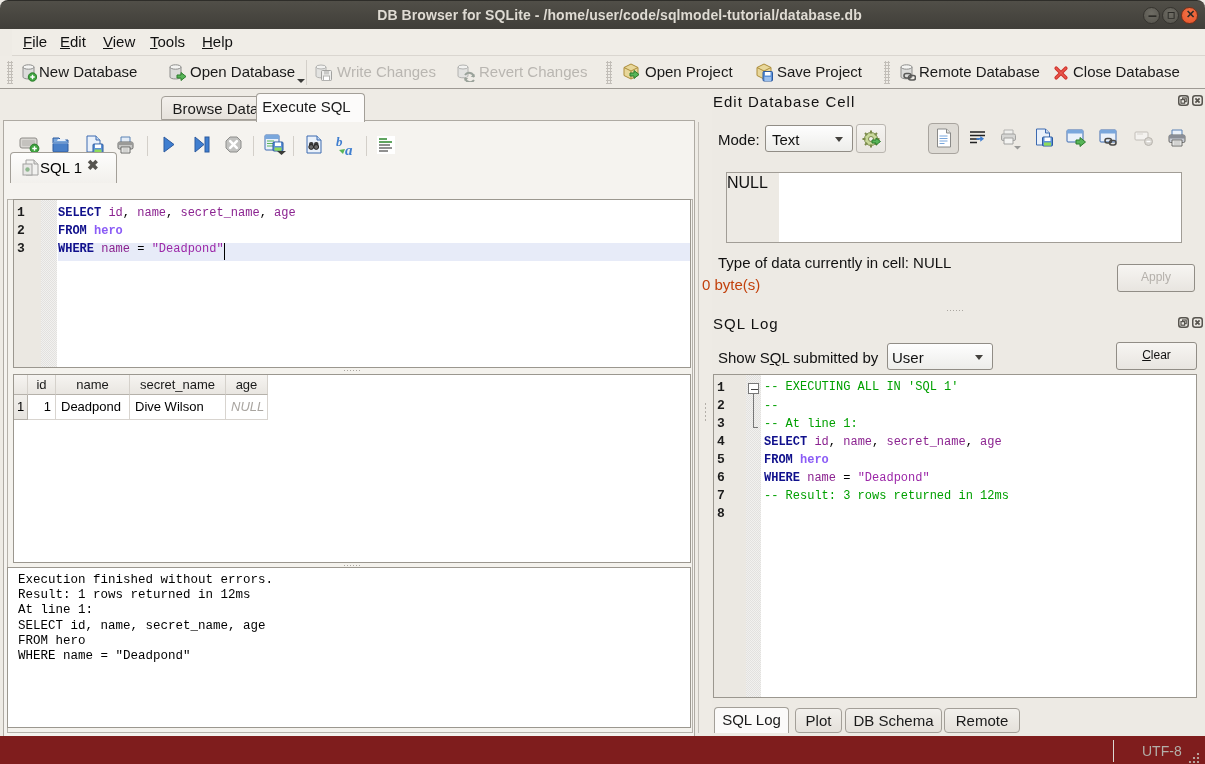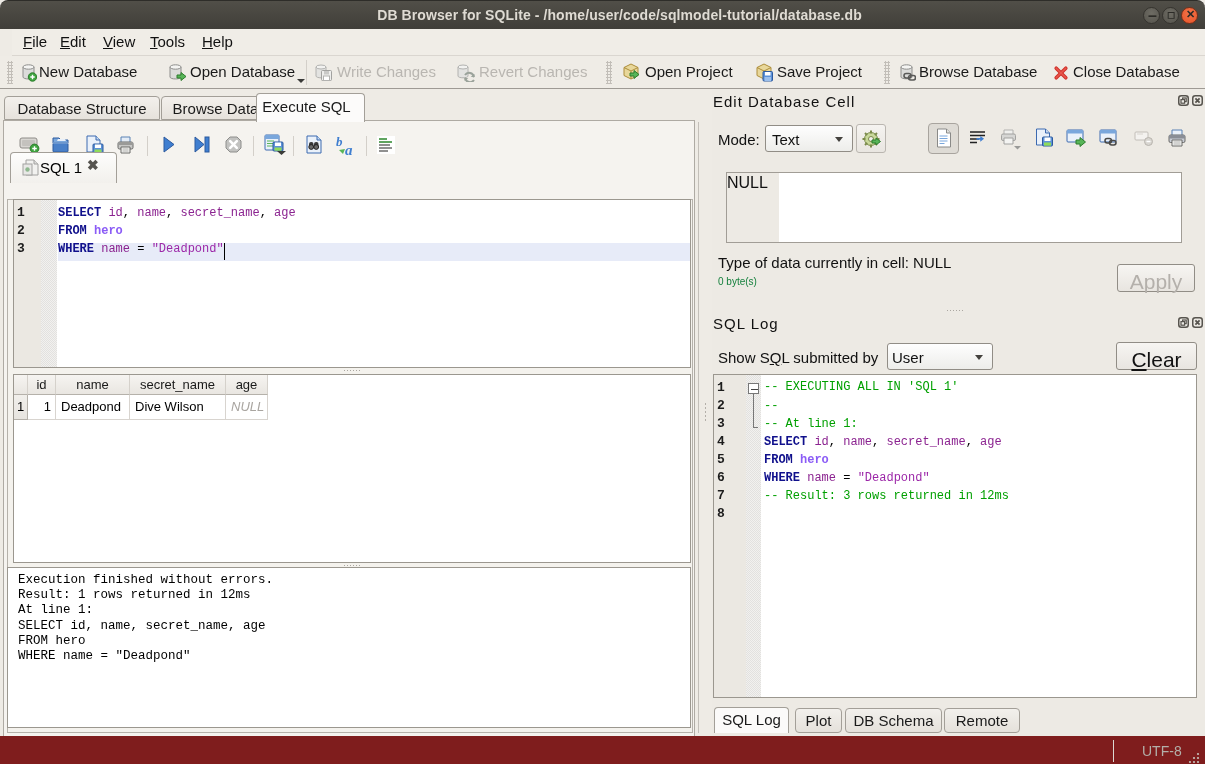--- a/index.html
+++ b/index.html
@@ -84,21 +84,21 @@
 
 
 #rightdock { left:712px; top:90px; width:493px; height:674px; background:#edeae4; }
 .dock-title { position:absolute; font-size:15px; letter-spacing:1px; color:#111; }
 label { font-size:15px; color:#111; }
 .combo { position:absolute; height:27px; background:linear-gradient(#fefefe,#ededea);
   border:1px solid #918d86; border-radius:3px; font-size:15px; color:#111; }
 .combo .arrow { position:absolute; right:9px; top:11px; width:0; height:0;
   border-left:4px solid transparent; border-right:4px solid transparent; border-top:5px solid #44423e; }
 .btn { position:absolute; height:28px; background:linear-gradient(#f7f5f2,#e8e5e0);
-  border:1px solid #918d86; border-radius:3px; font-size:21px; text-align:center; }
+  border:1px solid #918d86; border-radius:3px; font-size:12px; text-align:center; }
 #cellbox { left:726px; top:172px; width:456px; height:71px; border:1px solid #a19d96; background:#fff; }
 #cellmargin { position:absolute; left:0; top:0; width:52px; height:69px; background:#edeae4; }
 
 
 #logbox { left:713px; top:374px; width:484px; height:324px; border:1px solid #9b978f; background:#fff; }
 #loggutter { position:absolute; left:0; top:0; width:32px; height:322px; background:#ebe8e2; }
 #logfold { position:absolute; left:32px; top:0; width:15px; height:322px; background:#f2f1ef;
   background-image:conic-gradient(#e2e1df 25%, transparent 0 50%, #e2e1df 0 75%, transparent 0);
   background-size:2px 2px; }
 .foldbox { position:absolute; width:11px; height:11px; border:1px solid #777; background:#fff; }
@@ -195,28 +195,25 @@
     <svg class="ico" style="left:898px; top:7px;" width="18" height="19">
       <path d="M3 4v10c0 2.4 11 2.4 11 0V4" fill="#dcdcda" stroke="#8e8e8c"></path>
       <ellipse cx="8.5" cy="4" rx="5.5" ry="2.2" fill="#f4f4f2" stroke="#8e8e8c"></ellipse>
       <rect x="6" y="10.5" width="7" height="4.5" rx="2.2" fill="none" stroke="#5a5a58" stroke-width="1.6"></rect>
       <rect x="10.5" y="12.5" width="7" height="4.5" rx="2.2" fill="none" stroke="#5a5a58" stroke-width="1.6"></rect>
     </svg>
     <svg class="ico" style="left:1053px; top:9px;" width="16" height="16">
       <path d="M3.2 3.2l9.6 9.6M12.8 3.2l-9.6 9.6" stroke="#d03028" stroke-width="3.6" stroke-linecap="round"></path>
       <path d="M3.2 3.2l9.6 9.6M12.8 3.2l-9.6 9.6" stroke="#e8584e" stroke-width="1.6" stroke-linecap="round"></path>
     </svg>
-    <span class="tbtext" style="left:919px;">Browse Database</span>
+    <span class="tbtext" style="left:919px;">Remote Database</span>
     <span class="tbtext" style="left:1073px;">Close Database</span>
   </div>
 
   <div id="tabbar" class="abs">
-    <div class="mtab" style="left:4px; width:156px;">
-        <span style="top:3px;">Database Structure</span>
-      </div>
     <div class="mtab" style="left:161px; width:109px;">
         <span style="top:3px;">Browse Data</span>
       </div>
     <div class="mtab active" style="left:256px; width:109px;">
         <span style="top:4px; left:-4px;">Execute SQL</span>
       </div>
   </div>
 
   <div id="leftpane" class="abs"></div>
   <div id="innerframe" class="abs"></div>
@@ -410,21 +407,21 @@
   </svg>
   <svg class="ico" style="left:1167px; top:128px;" width="20" height="20">
     <path d="M5 7V2h10v5" fill="#eaf1fa" stroke="#5a82b4"></path>
     <rect x="2" y="7" width="16" height="7.5" rx="1.5" fill="#c8ccd4" stroke="#6a6a68"></rect>
     <rect x="2" y="7" width="16" height="3.5" fill="#8a8e96"></rect>
     <path d="M5 12h10v6H5z" fill="#f6f6f4" stroke="#6a6a68"></path>
     <path d="M6.5 14h7M6.5 16h7" stroke="#b0b0ae"></path>
   </svg>
 
   <span class="abs" style="left:718px; top:254px; font-size:15px; color:#111;">Type of data currently in cell: NULL</span>
-  <span class="abs" style="left:718px; top:276px; font-size:10px; color:#15803d;">0 byte(s)</span>
+  <span class="abs" style="left:702px; top:276px; font-size:15px; color:#c2410c;">0 byte(s)</span>
   <div class="btn abs" style="left:1117px; top:264px; width:78px; color:#b4b0ab; padding-top:5px;">Apply</div>
 
   <div id="cellbox" class="abs">
     <div id="cellmargin"></div>
     <span style="position:absolute; left:0px; top:1px; font-size:16px; color:#111;">NULL</span>
   </div>
 
   <div class="hsplit" style="left:946px; top:309px;"></div>
 
   <span class="dock-title abs" style="left:713px; top:315px;">SQL Log</span>

